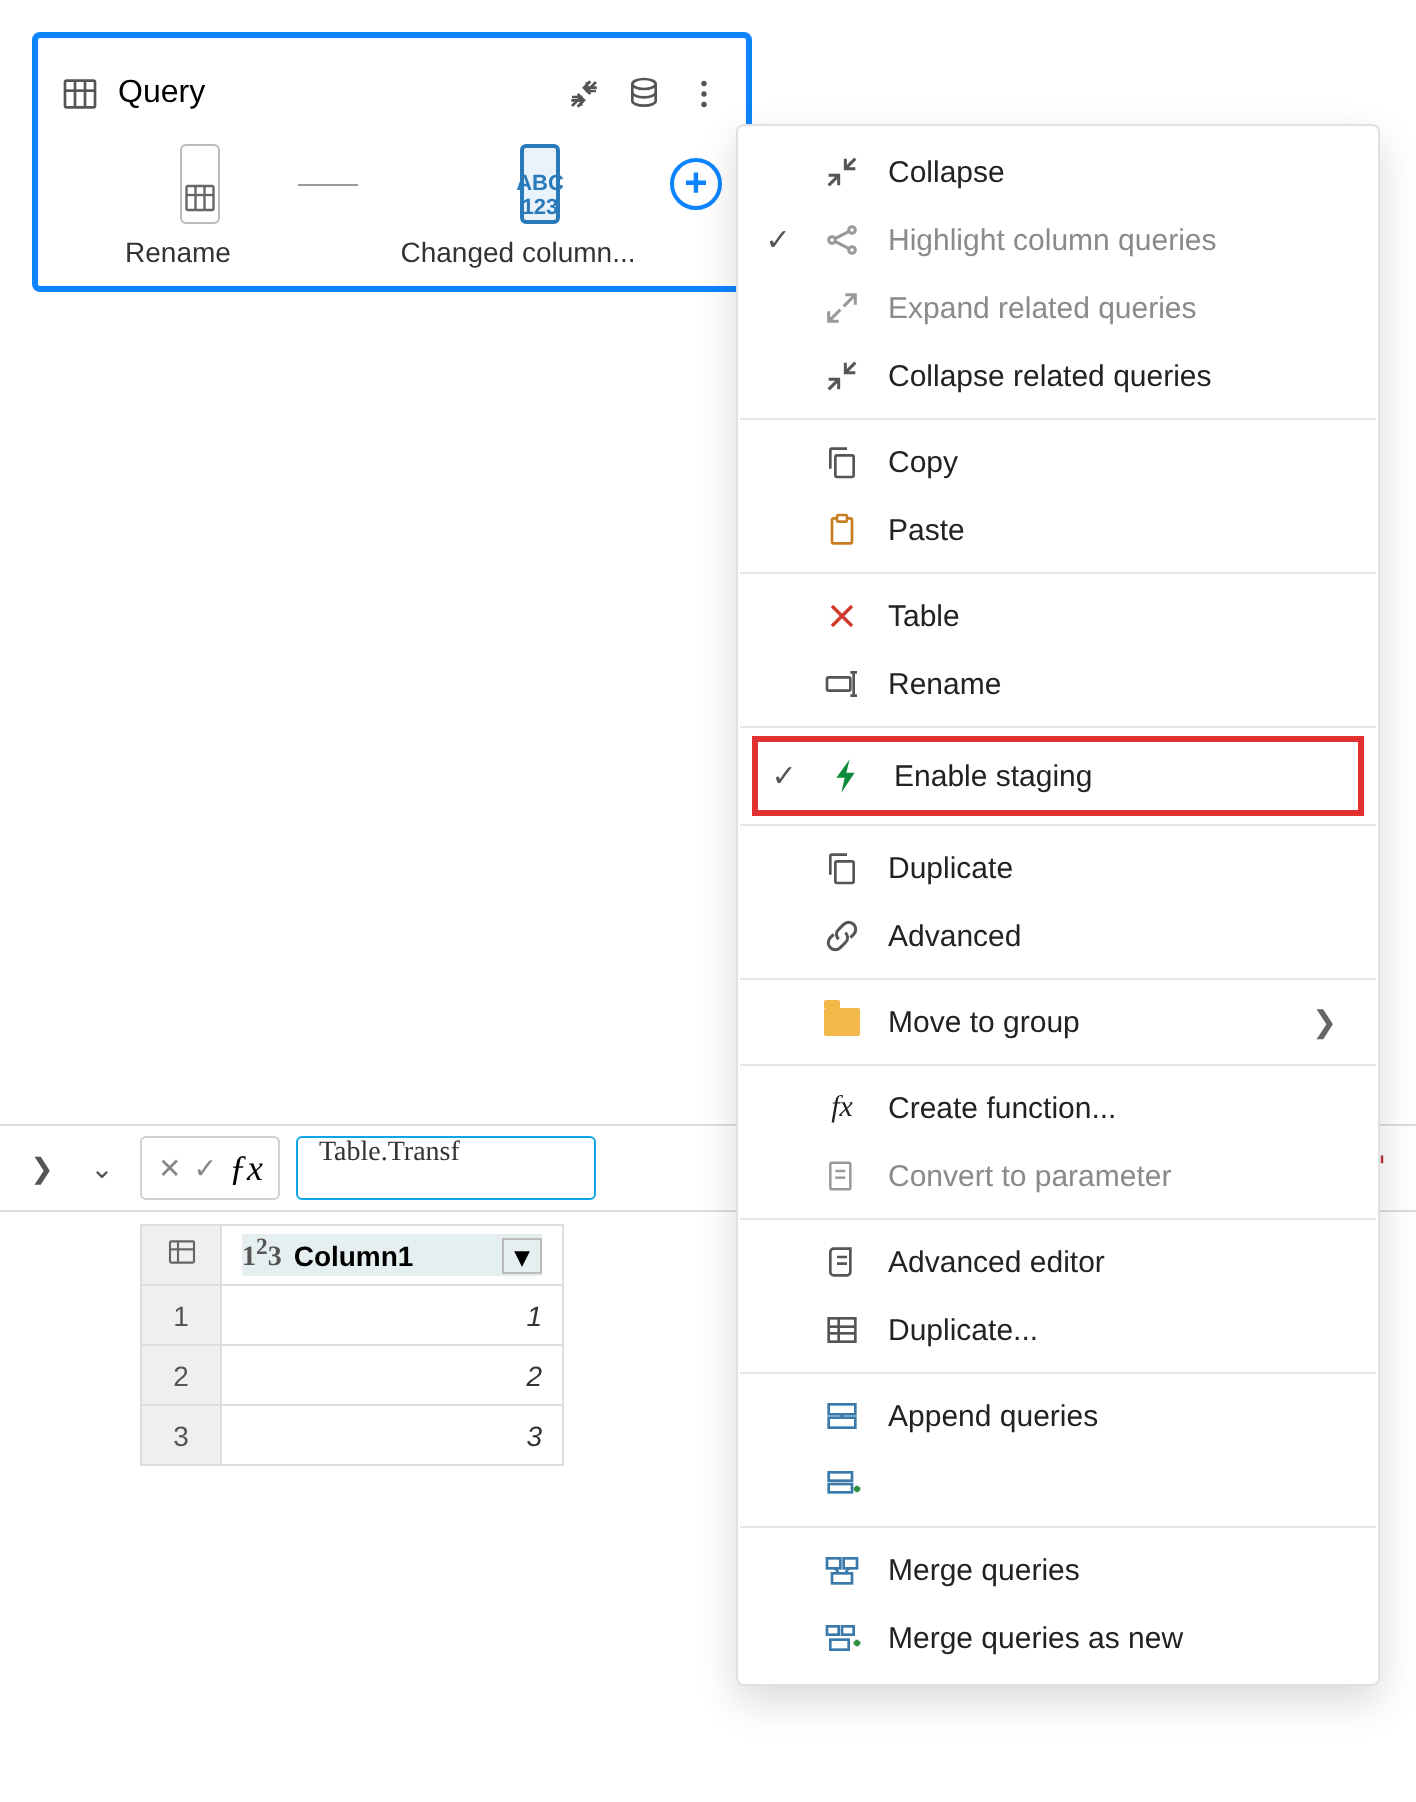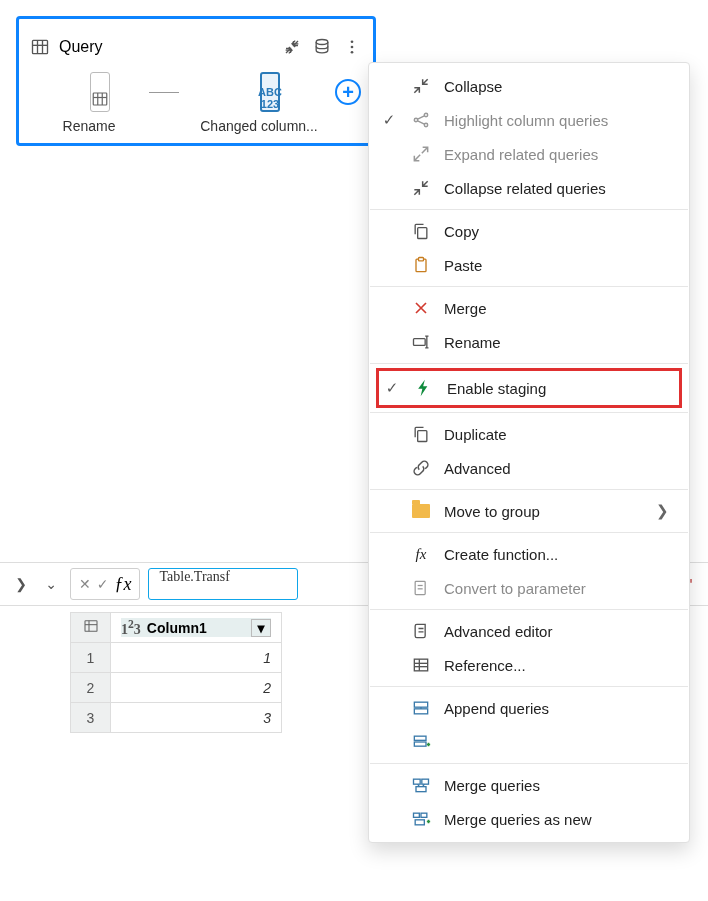--- a/index.html
+++ b/index.html
@@ -235,21 +235,21 @@
     <span class="mi-label">Paste</span>
   </div>
   <div class="menu-sep"></div>
   <div class="menu-item">
     <span class="mi-check"></span>
     <span class="mi-icon">
         <svg viewBox="0 0 24 24" stroke="#d13b2f" stroke-width="2" fill="none">
           <path d="M6 6 L18 18 M18 6 L6 18"></path>
         </svg>
       </span>
-    <span class="mi-label">Merge</span>
+    <span class="mi-label">Table</span>
   </div>
   <div class="menu-item">
     <span class="mi-check"></span>
     <span class="mi-icon">
         <svg viewBox="0 0 24 24" stroke="#555" stroke-width="1.6" fill="none">
           <rect x="3" y="8" width="14" height="8" rx="1"></rect>
           <path d="M19 5 v14 M17 5 h4 M17 19 h4"></path>
         </svg>
       </span>
     <span class="mi-label">Rename</span>
@@ -328,21 +328,21 @@
   <div class="menu-item">
     <span class="mi-check"></span>
     <span class="mi-icon">
         <svg viewBox="0 0 24 24" stroke="#555" stroke-width="1.6" fill="none">
           <rect x="4" y="5" width="16" height="14"></rect>
           <line x1="4" y1="10" x2="20" y2="10"></line>
           <line x1="4" y1="14" x2="20" y2="14"></line>
           <line x1="10" y1="5" x2="10" y2="19"></line>
         </svg>
       </span>
-    <span class="mi-label">Reference...</span>
+    <span class="mi-label">Duplicate...</span>
   </div>
   <div class="menu-sep"></div>
   <div class="menu-item">
     <span class="mi-check"></span>
     <span class="mi-icon">
         <svg viewBox="0 0 24 24" stroke="#3a7aaa" stroke-width="1.6" fill="none">
           <rect x="4" y="5" width="16" height="6"></rect>
           <rect x="4" y="13" width="16" height="6"></rect>
           <path d="M12 11 v2" stroke-width="2"></path>
         </svg>

